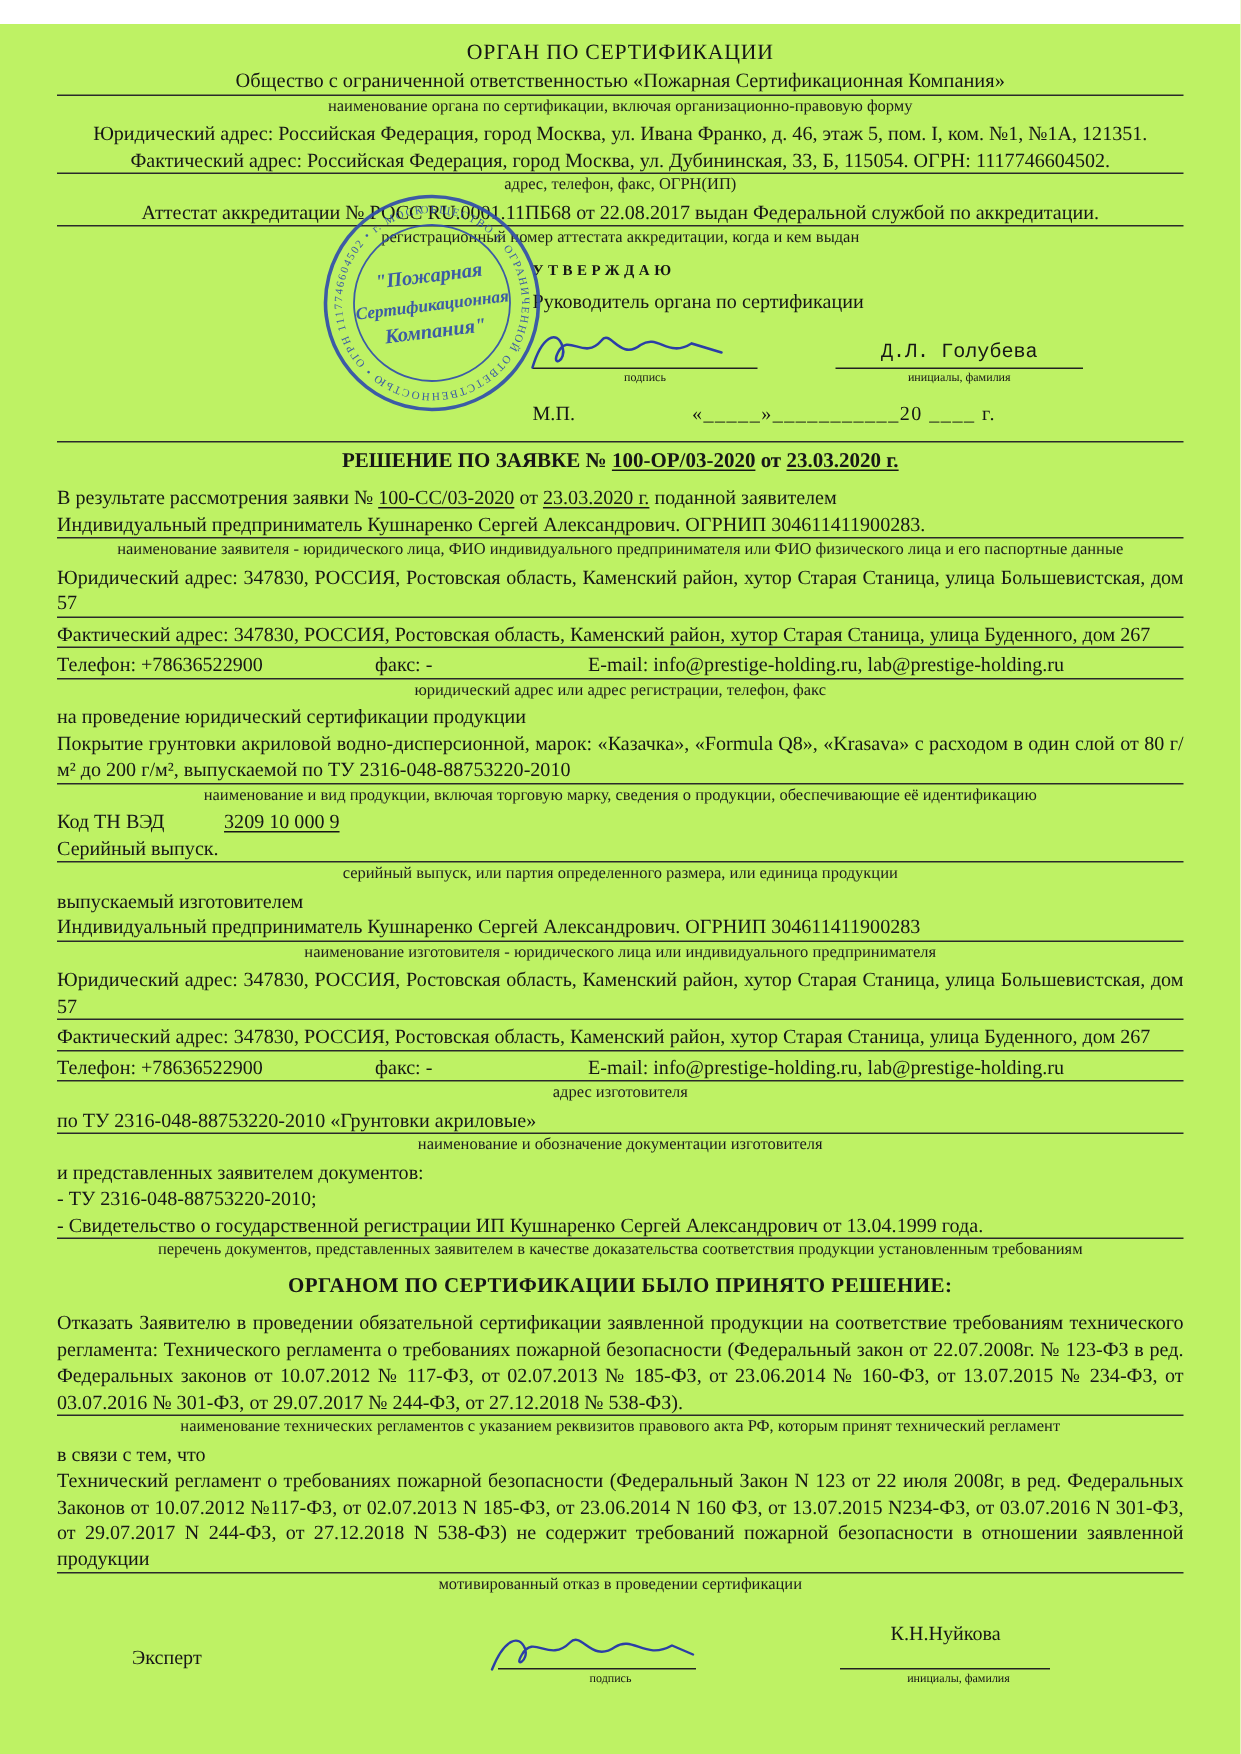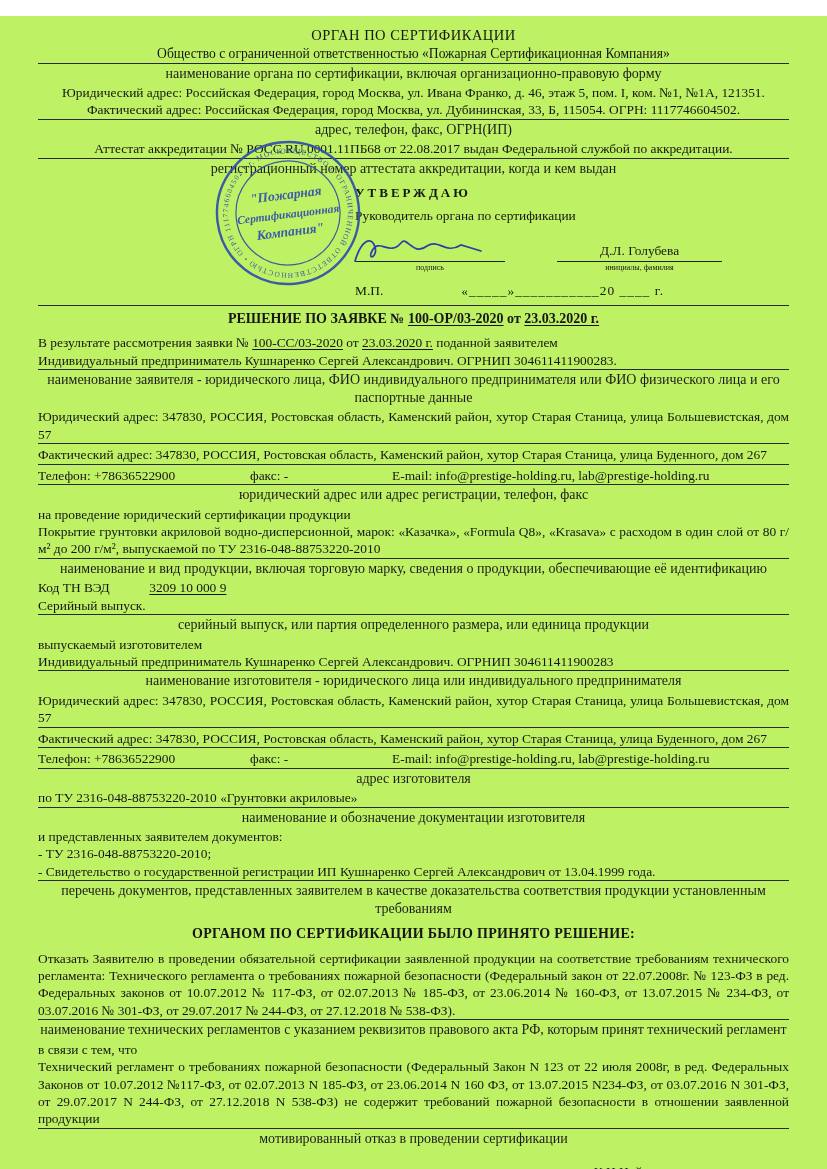--- a/index.html
+++ b/index.html
@@ -8,30 +8,30 @@
     width: 827px; height: 1169px; margin: 16px auto; background: #bef264;
     position: relative; overflow: hidden;
     font-family: "Liberation Serif", "DejaVu Serif", serif;
     font-size: 13.4px; line-height: 1.3; color: #161616;
     padding: 10px 38px 0 38px;
   }
   .c  { text-align: center; }
   .j  { text-align: justify; }
   .u  { text-decoration: underline; text-underline-offset: 2px; }
   .rule { border-bottom: 1.1px solid #2a2a2a; height: 1px; margin-bottom: 1px; }
-  .cap  { font-size: 14px; text-align: center; line-height: 1.25; margin-bottom: 2px; color: #1c1c1c; }
+  .cap  { font-size: 11px; text-align: center; line-height: 1.25; margin-bottom: 2px; color: #1c1c1c; }
   .hdr  { font-size: 14.5px; letter-spacing: 0.5px; }
   .orgname { font-size: 13.6px; }
 
   
   .approval-zone { position: relative; margin-top: 8px; height: 120px; }
   .approval { margin-left: 317px; width: 434px; }
-  .appr-title { font-weight: bold; letter-spacing: 3px; font-size: 13px; margin-bottom: 5px; }
+  .appr-title { font-weight: bold; letter-spacing: 3px; font-size: 10px; margin-bottom: 5px; }
   .appr-role  { margin-bottom: 12px; border-bottom: 1px solid transparent; }
-  .sig-row  { display: flex; align-items: flex-end; }
+  .sig-row  { display: flex; align-items: flex-end; font-family: Liberation Mono, monospace; }
   .sig-line { width: 150px; height: 24px; border-bottom: 1px solid #222; position: relative; }
   .sig-line svg { position: absolute; left: -6px; bottom: -8px; }
   .name-line { width: 165px; margin-left: 52px; border-bottom: 1px solid #222; text-align: center; padding-bottom: 1px; }
   .cap-row { display: flex; font-size: 8px; margin-top: 1px; }
   .cap-row .cc1 { width: 150px; text-align: center; }
   .cap-row .cc2 { width: 165px; margin-left: 52px; text-align: center; }
   .mp-row { margin-top: 9px; display: flex; }
   .mp-row .datefill { margin-left: 78px; letter-spacing: 1px; }
 
   .stamp { position: absolute; left: 176px; top: -46px; width: 148px; height: 148px;

